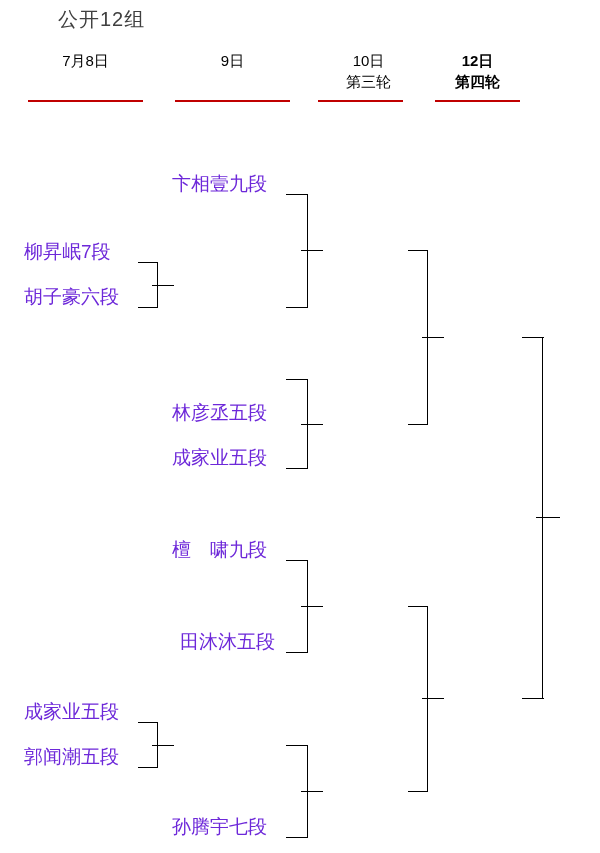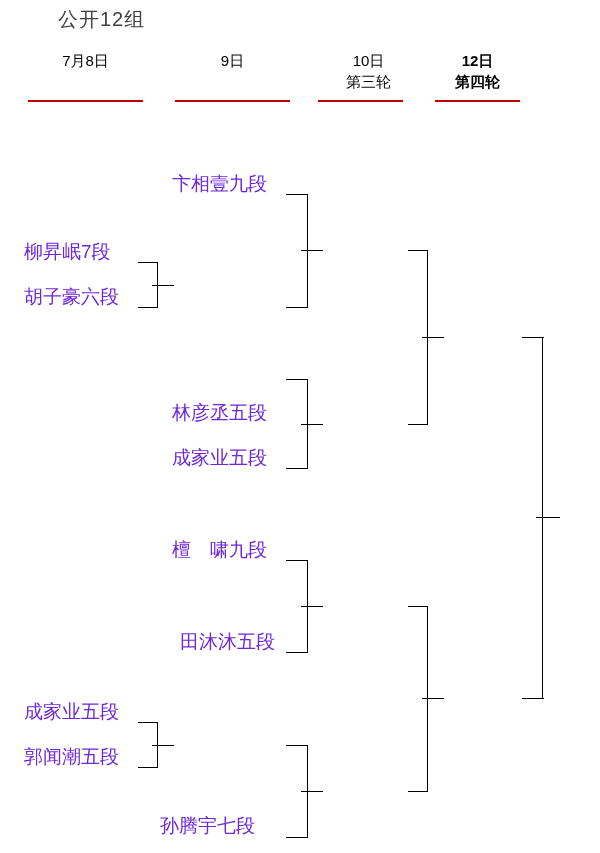--- a/index.html
+++ b/index.html
@@ -134,16 +134,16 @@
   <div id="players-layer">
       <div class="player" style="left: 172px; top: 175px;">卞相壹九段</div>
       <div class="player" style="left: 24px; top: 243px;">柳昇岷7段</div>
       <div class="player" style="left: 24px; top: 288px;">胡子豪六段</div>
       <div class="player" style="left: 172px; top: 360px; margin-top: 44px;">林彦丞五段</div>
       <div class="player" style="left: 172px; top: 449px;">成家业五段</div>
       <div class="player" style="left: 172px; top: 541px;">檀　啸九段</div>
       <div class="player" style="left: 180px; top: 633px;">田沐沐五段</div>
       <div class="player" style="left: 24px; top: 703px;">成家业五段</div>
       <div class="player" style="left: 24px; top: 748px;">郭闻潮五段</div>
-      <div class="player" style="left: 160px; top: 818px; font-family: Liberation Mono, monospace;">孙腾宇七段</div>
+      <div class="player" style="left: 172px; top: 818px;">孙腾宇七段</div>
     </div>
 
 </div>
 
 </body></html>

